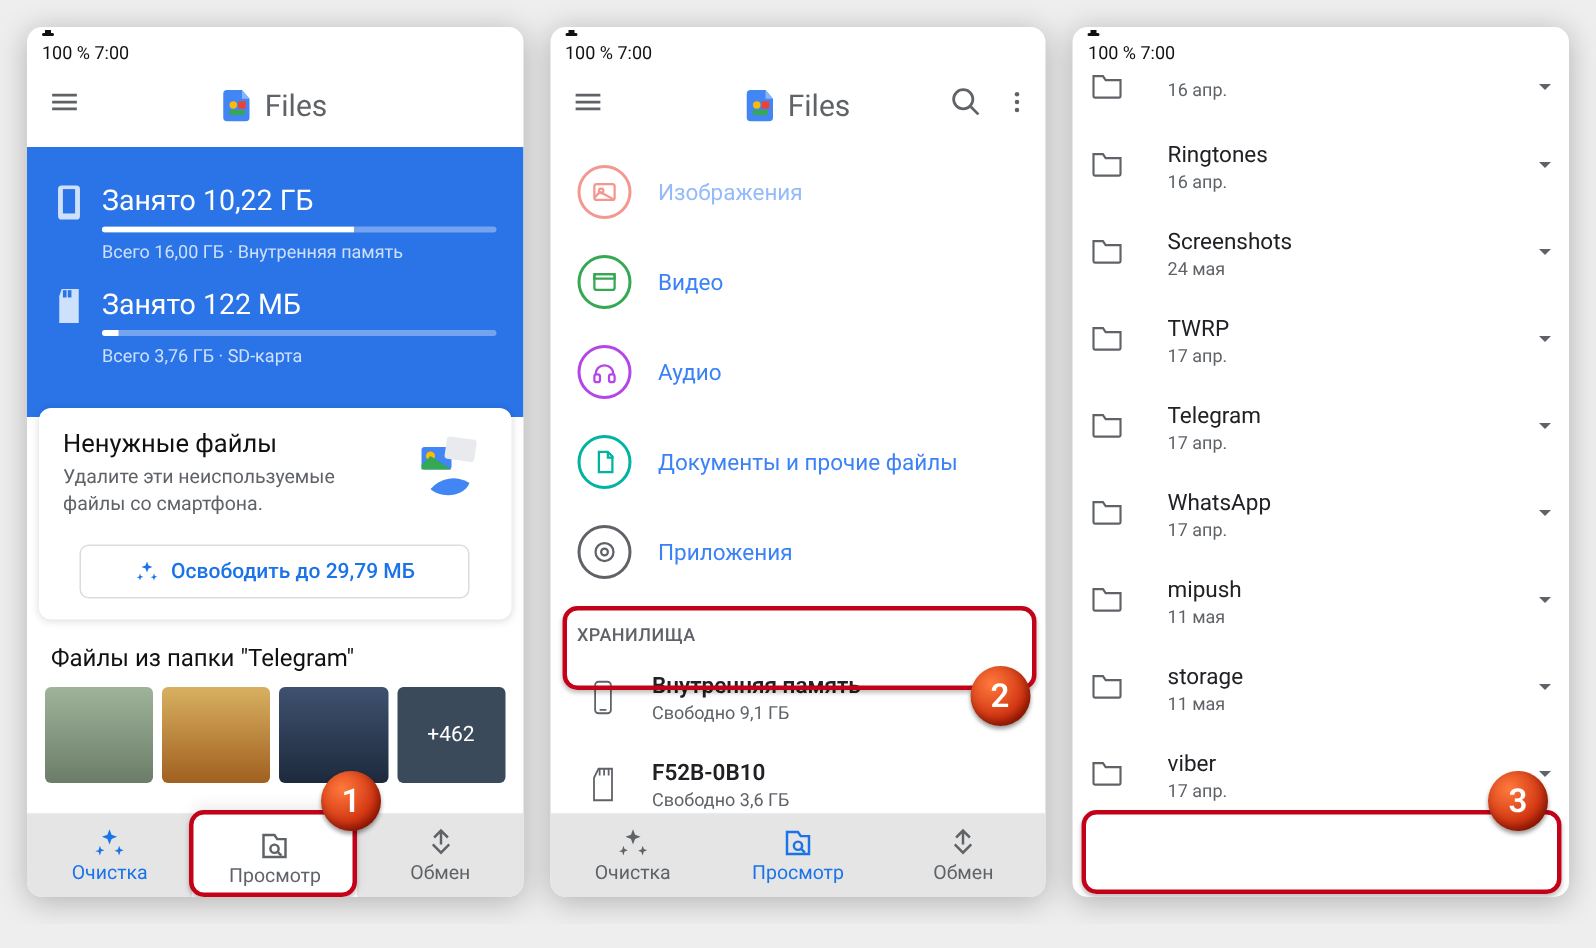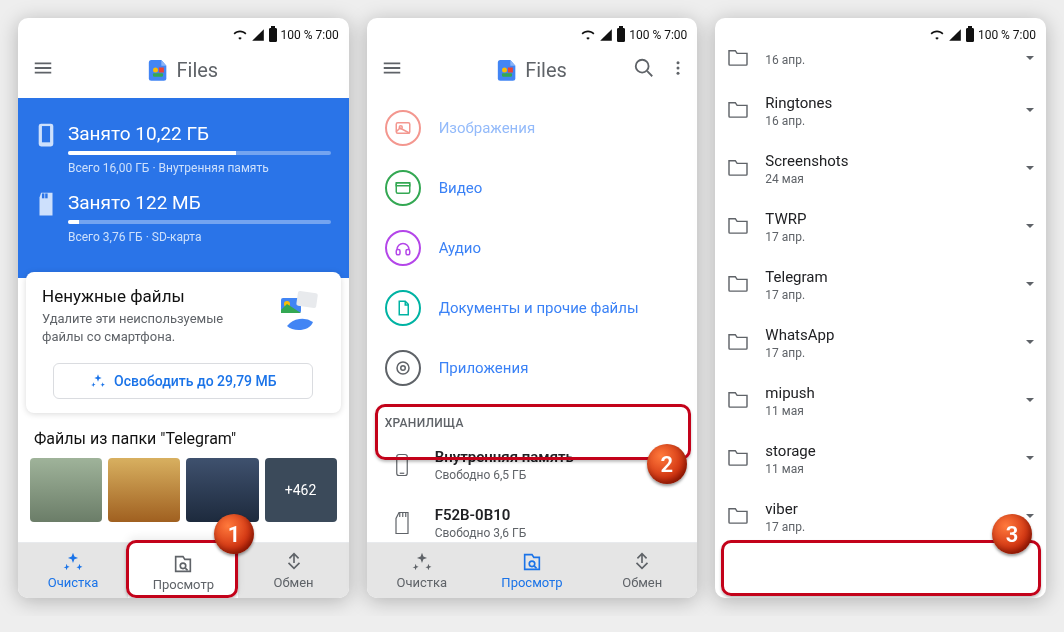--- a/index.html
+++ b/index.html
@@ -31,25 +31,26 @@
     overflow:hidden;
     position:relative;
     display:flex;
     flex-direction:column;
   }
   
   .status{
     height:24px;
     display:flex;
     justify-content:flex-end;
-    align-items:flex-end;
+    align-items:flex-start;
     gap:4px;
     padding:0 10px;
     font-size:12px;
     color:#111;
+    flex-direction:column;
   }
   .status svg{width:14px;height:14px;fill:#111;}
   .status .batt{width:8px;height:14px;border:1.5px solid #111;border-radius:1px;position:relative;background:#111;}
   .status .batt::after{content:"";width:4px;height:2px;background:#111;position:absolute;top:-3px;left:1px;}
   
   .toolbar{
     height:56px;
     display:flex;
     align-items:center;
     padding:0 14px;
@@ -111,21 +112,21 @@
   .cat-icon{width:36px;height:36px;border-radius:50%;display:flex;align-items:center;justify-content:center;}
   .cat-icon svg{width:18px;height:18px;}
   .cat-row .label{font-size:15px;color:#3b82f6;}
   .cat-head{font-size:12px;color:#5f6368;padding:18px 18px 6px;font-weight:500;letter-spacing:.3px;}
   .store-row{display:flex;align-items:center;gap:16px;padding:12px 18px;}
   .store-row .st-icon{width:34px;display:flex;justify-content:center;}
   .store-row .st-icon svg{width:20px;height:24px;fill:none;stroke:#5f6368;stroke-width:1.6;}
   .store-row .st-title{font-size:15px;font-weight:600;color:#202124;}
   .store-row .st-sub{font-size:12px;color:#5f6368;margin-top:2px;}
   
-  .folder-row{display:flex;align-items:center;padding:12px 10px 12px 12px;gap:16px;}
+  .folder-row{display:flex;align-items:center;padding:12px 10px 12px 12px;gap:29px;}
   .folder-row .fi svg{width:22px;height:18px;fill:none;stroke:#5f6368;stroke-width:1.6;}
   .folder-row .ft{flex:1;}
   .folder-row .fname{font-size:15px;color:#202124;}
   .folder-row .fdate{font-size:12px;color:#5f6368;margin-top:2px;}
   .folder-row .arrow svg{width:12px;height:12px;fill:#5f6368;}
   .scrollarea{flex:1;overflow:hidden;}
 </style>
 </head>
 <body>
 
@@ -344,21 +345,21 @@
 
       <div class="store-row">
         <span class="st-icon">
             <svg viewBox="0 0 24 32">
               <rect x="5" y="2" width="14" height="28" rx="3"></rect>
               <line x1="9" y1="27" x2="15" y2="27"></line>
             </svg>
           </span>
         <div>
           <div class="st-title">Внутренняя память</div>
-          <div class="st-sub">Свободно 6,5 ГБ</div>
+          <div class="st-sub">Свободно 9,1 ГБ</div>
         </div>
       </div>
       <div class="store-row">
         <span class="st-icon">
             <svg viewBox="0 0 24 32">
               <path d="M8 2h12v28H4V10z"></path>
               <line x1="9" y1="2" x2="9" y2="8"></line>
               <line x1="13" y1="2" x2="13" y2="8"></line>
               <line x1="17" y1="2" x2="17" y2="8"></line>
             </svg>

